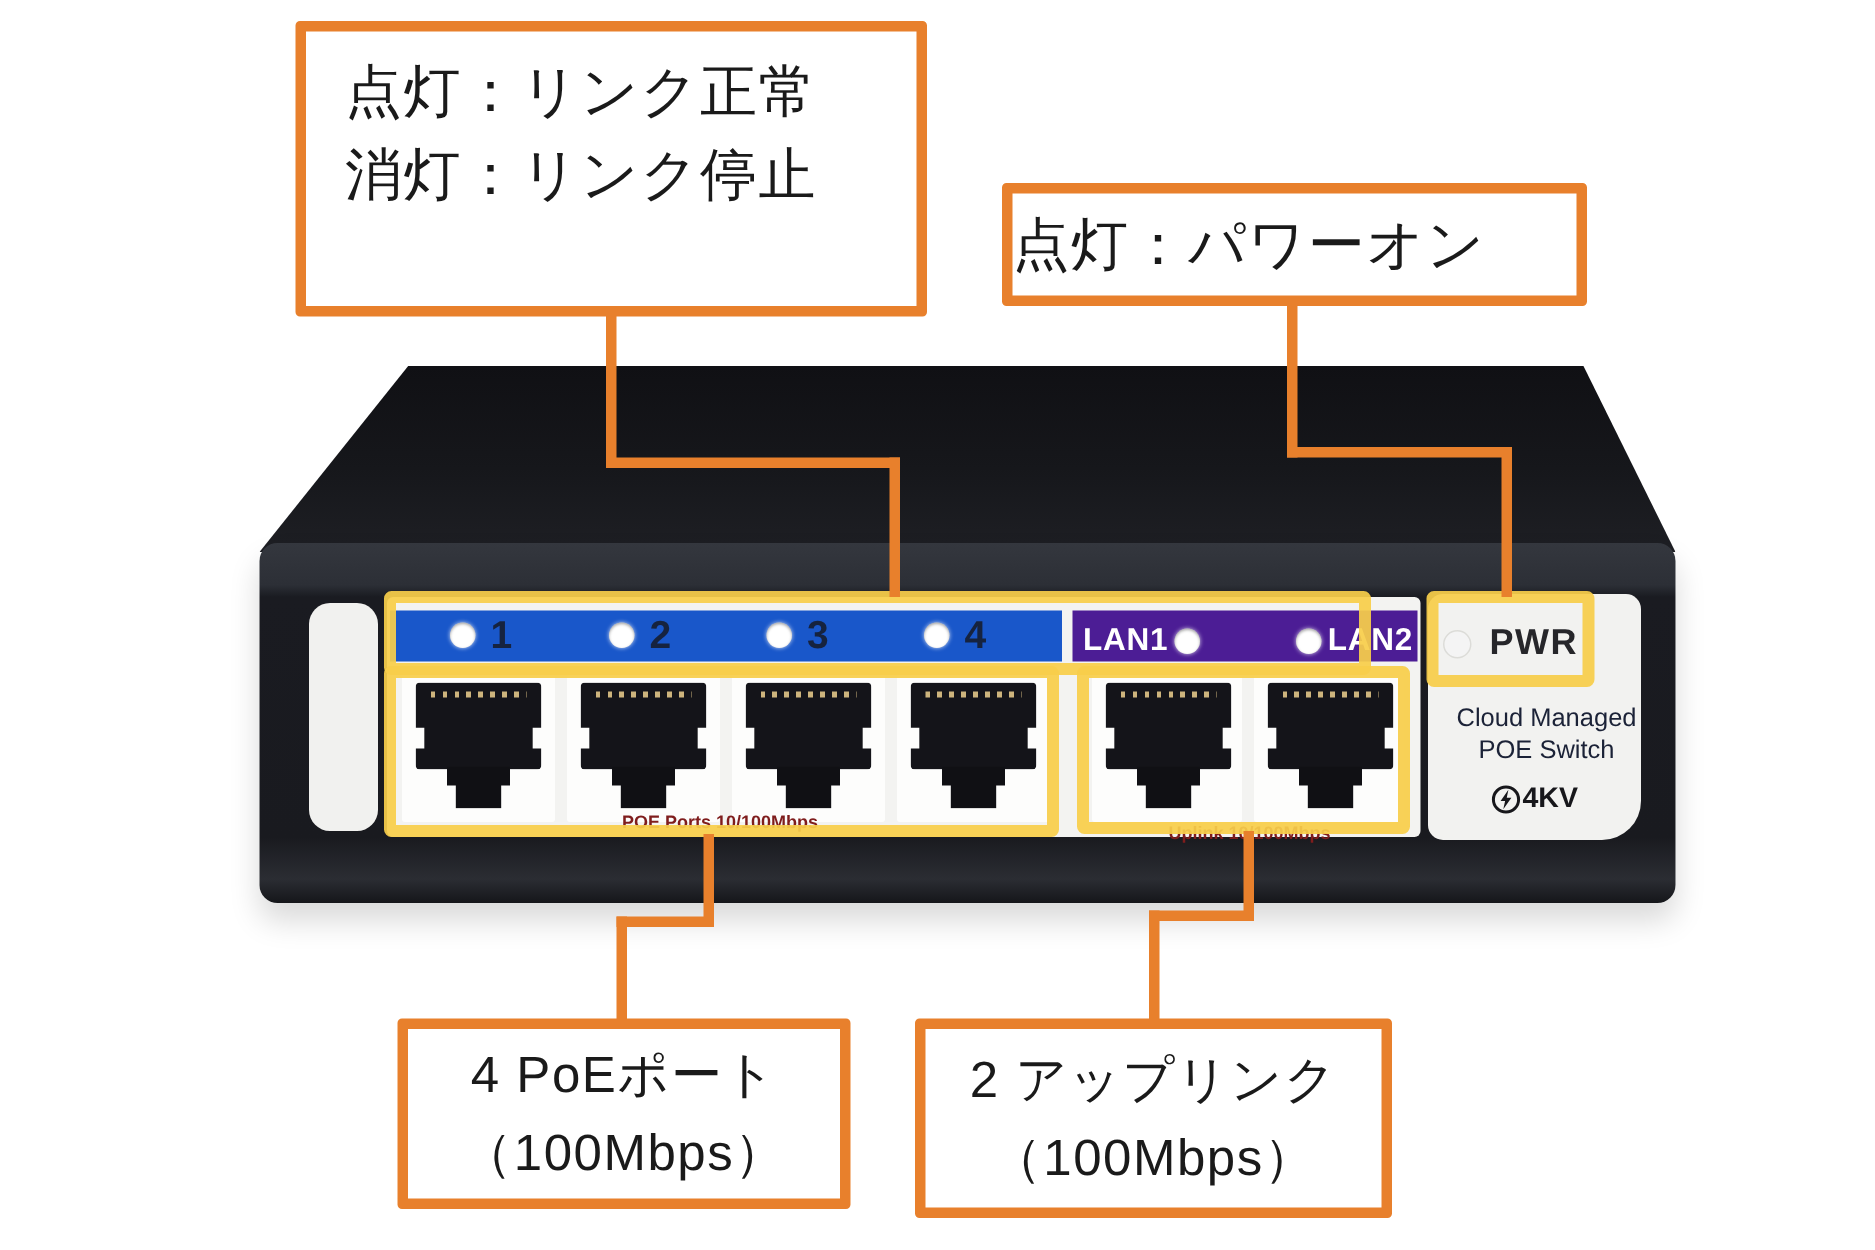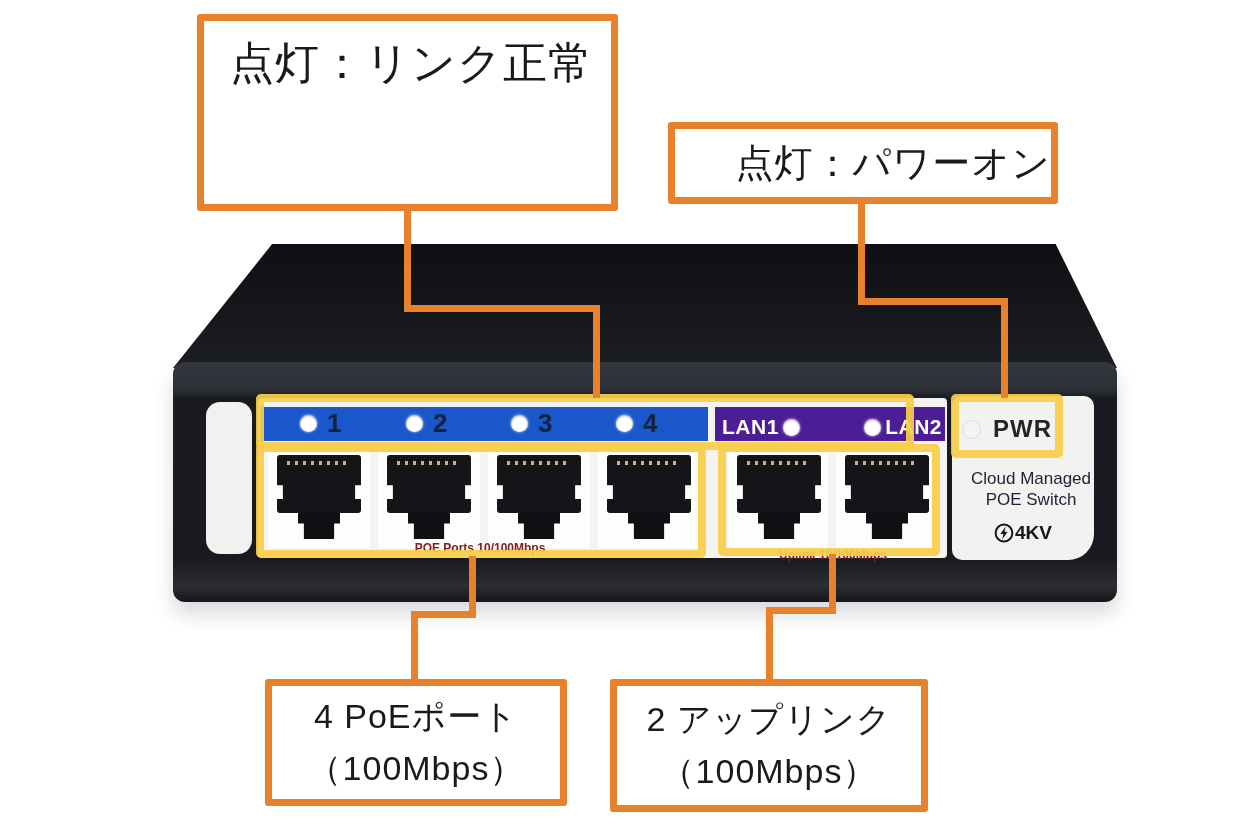--- a/index.html
+++ b/index.html
@@ -6,22 +6,22 @@
   .stage{
     position:relative;width:1250px;height:833px;background:#ffffff;overflow:hidden;
     font-family:"Liberation Sans","DejaVu Sans",sans-serif;
   }
   
   .callout{
     position:absolute;background:#ffffff;border:7px solid #E8802C;border-radius:3px;
     color:#1a1a1a;box-sizing:border-box;z-index:7;
   }
   .callout.led-legend{left:197px;top:14px;width:421px;height:197px;padding:14px 0 0 26px;}
-  .callout.led-legend .line{font-size:44px;line-height:55px;font-weight:500;letter-spacing:1px;white-space:nowrap;}
-  .callout.power-legend{left:668px;top:122px;width:390px;height:82px;display:flex;align-items:center;justify-content:flex-end;}
+  .callout.led-legend .line{font-size:38px;line-height:55px;font-weight:500;letter-spacing:1px;white-space:nowrap;}
+  .callout.power-legend{left:668px;top:122px;width:390px;height:82px;display:flex;align-items:center;justify-content:flex-start;}
   .callout.power-legend .line{font-size:38px;font-weight:500;letter-spacing:1px;}
   .callout.poe{left:265px;top:679px;width:302px;height:127px;}
   .callout.uplink{left:610px;top:679px;width:318px;height:133px;}
   .callout .two-line{height:100%;display:flex;flex-direction:column;align-items:center;justify-content:center;gap:6px;}
   .callout .two-line .line{font-size:34px;font-weight:500;letter-spacing:1px;white-space:nowrap;}
   
   .seg{position:absolute;background:#E8802C;z-index:6;}
   
   .top-face{
     position:absolute;left:173px;top:244px;width:944px;height:124px;
@@ -194,20 +194,21 @@
   <div class="seg" style="left:469px;top:556px;width:7px;height:62px;"></div>
   <div class="seg" style="left:411px;top:611px;width:65px;height:7px;"></div>
   <div class="seg" style="left:411px;top:611px;width:7px;height:70px;"></div>
 
   <div class="seg" style="left:829px;top:554px;width:7px;height:60px;"></div>
   <div class="seg" style="left:766px;top:607px;width:70px;height:7px;"></div>
   <div class="seg" style="left:766px;top:607px;width:7px;height:74px;"></div>
 
   <div class="callout led-legend">
     <div class="line">点灯：リンク正常</div>
+    <div class="line">消灯：リンク停止</div>
   </div>
 
   <div class="callout power-legend">
     <div class="line">点灯：パワーオン</div>
   </div>
 
   <div class="callout poe">
     <div class="two-line">
       <div class="line">4 PoEポート</div>
       <div class="line">（100Mbps）</div>

